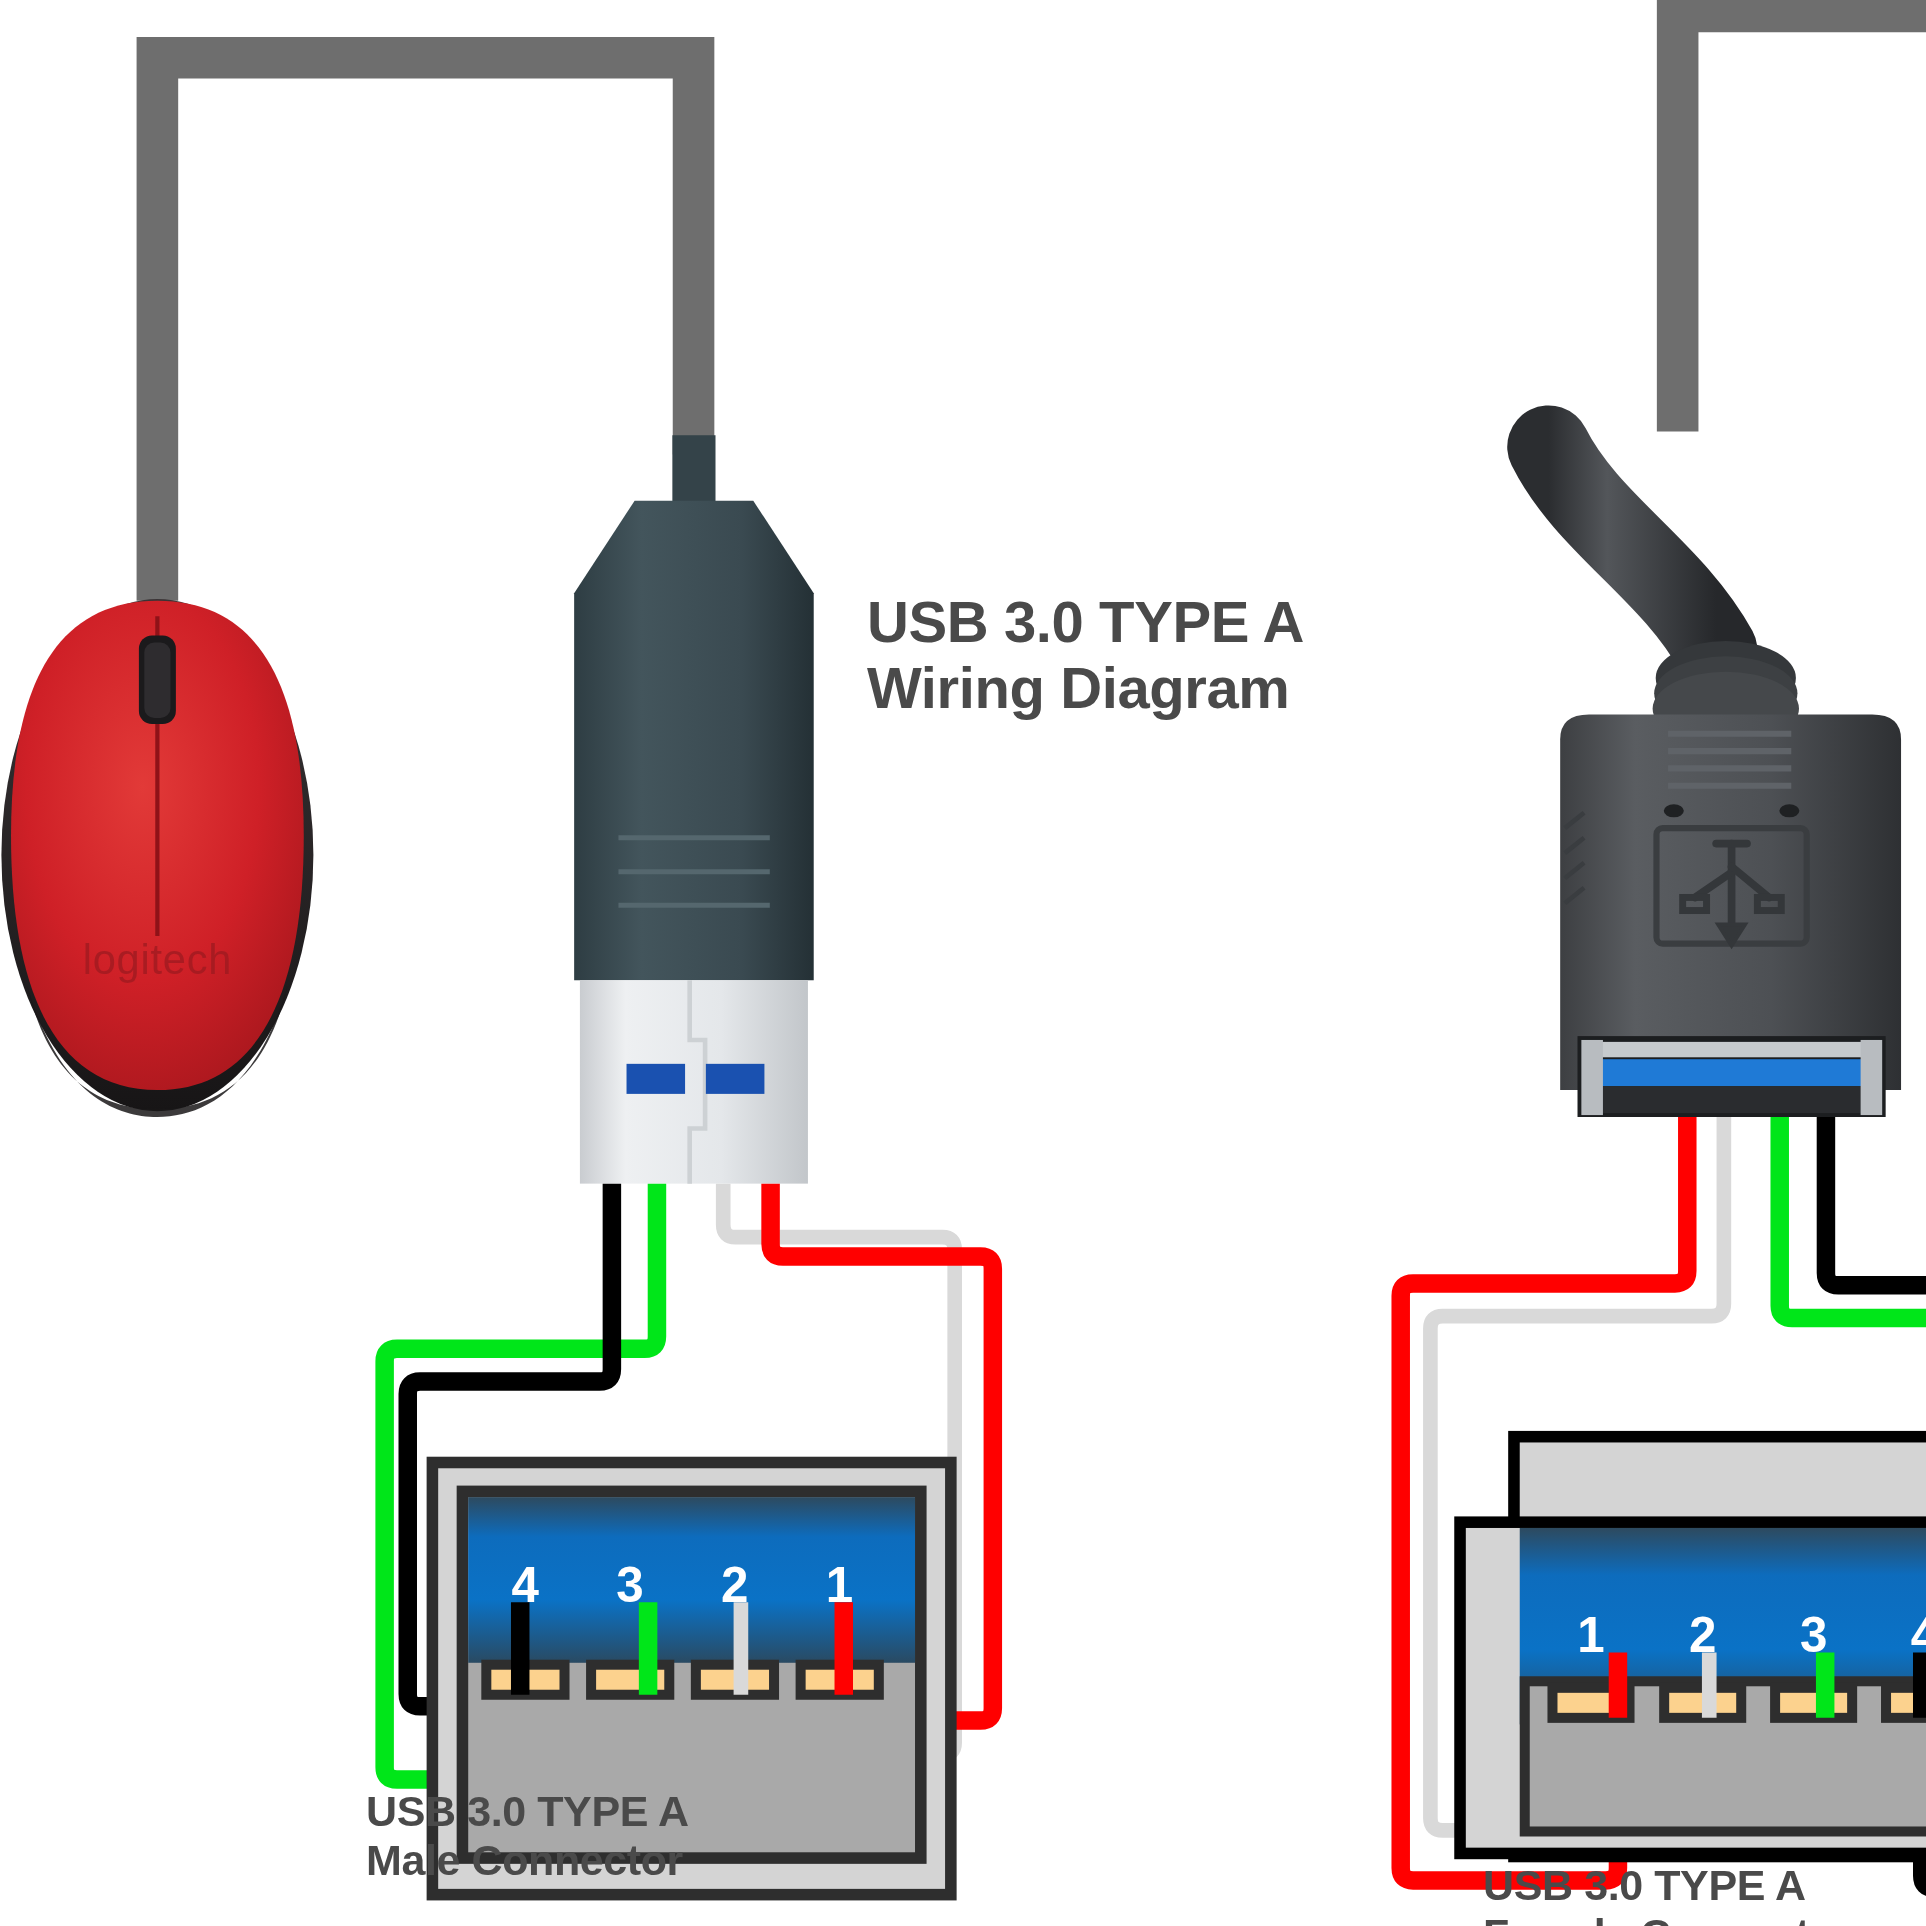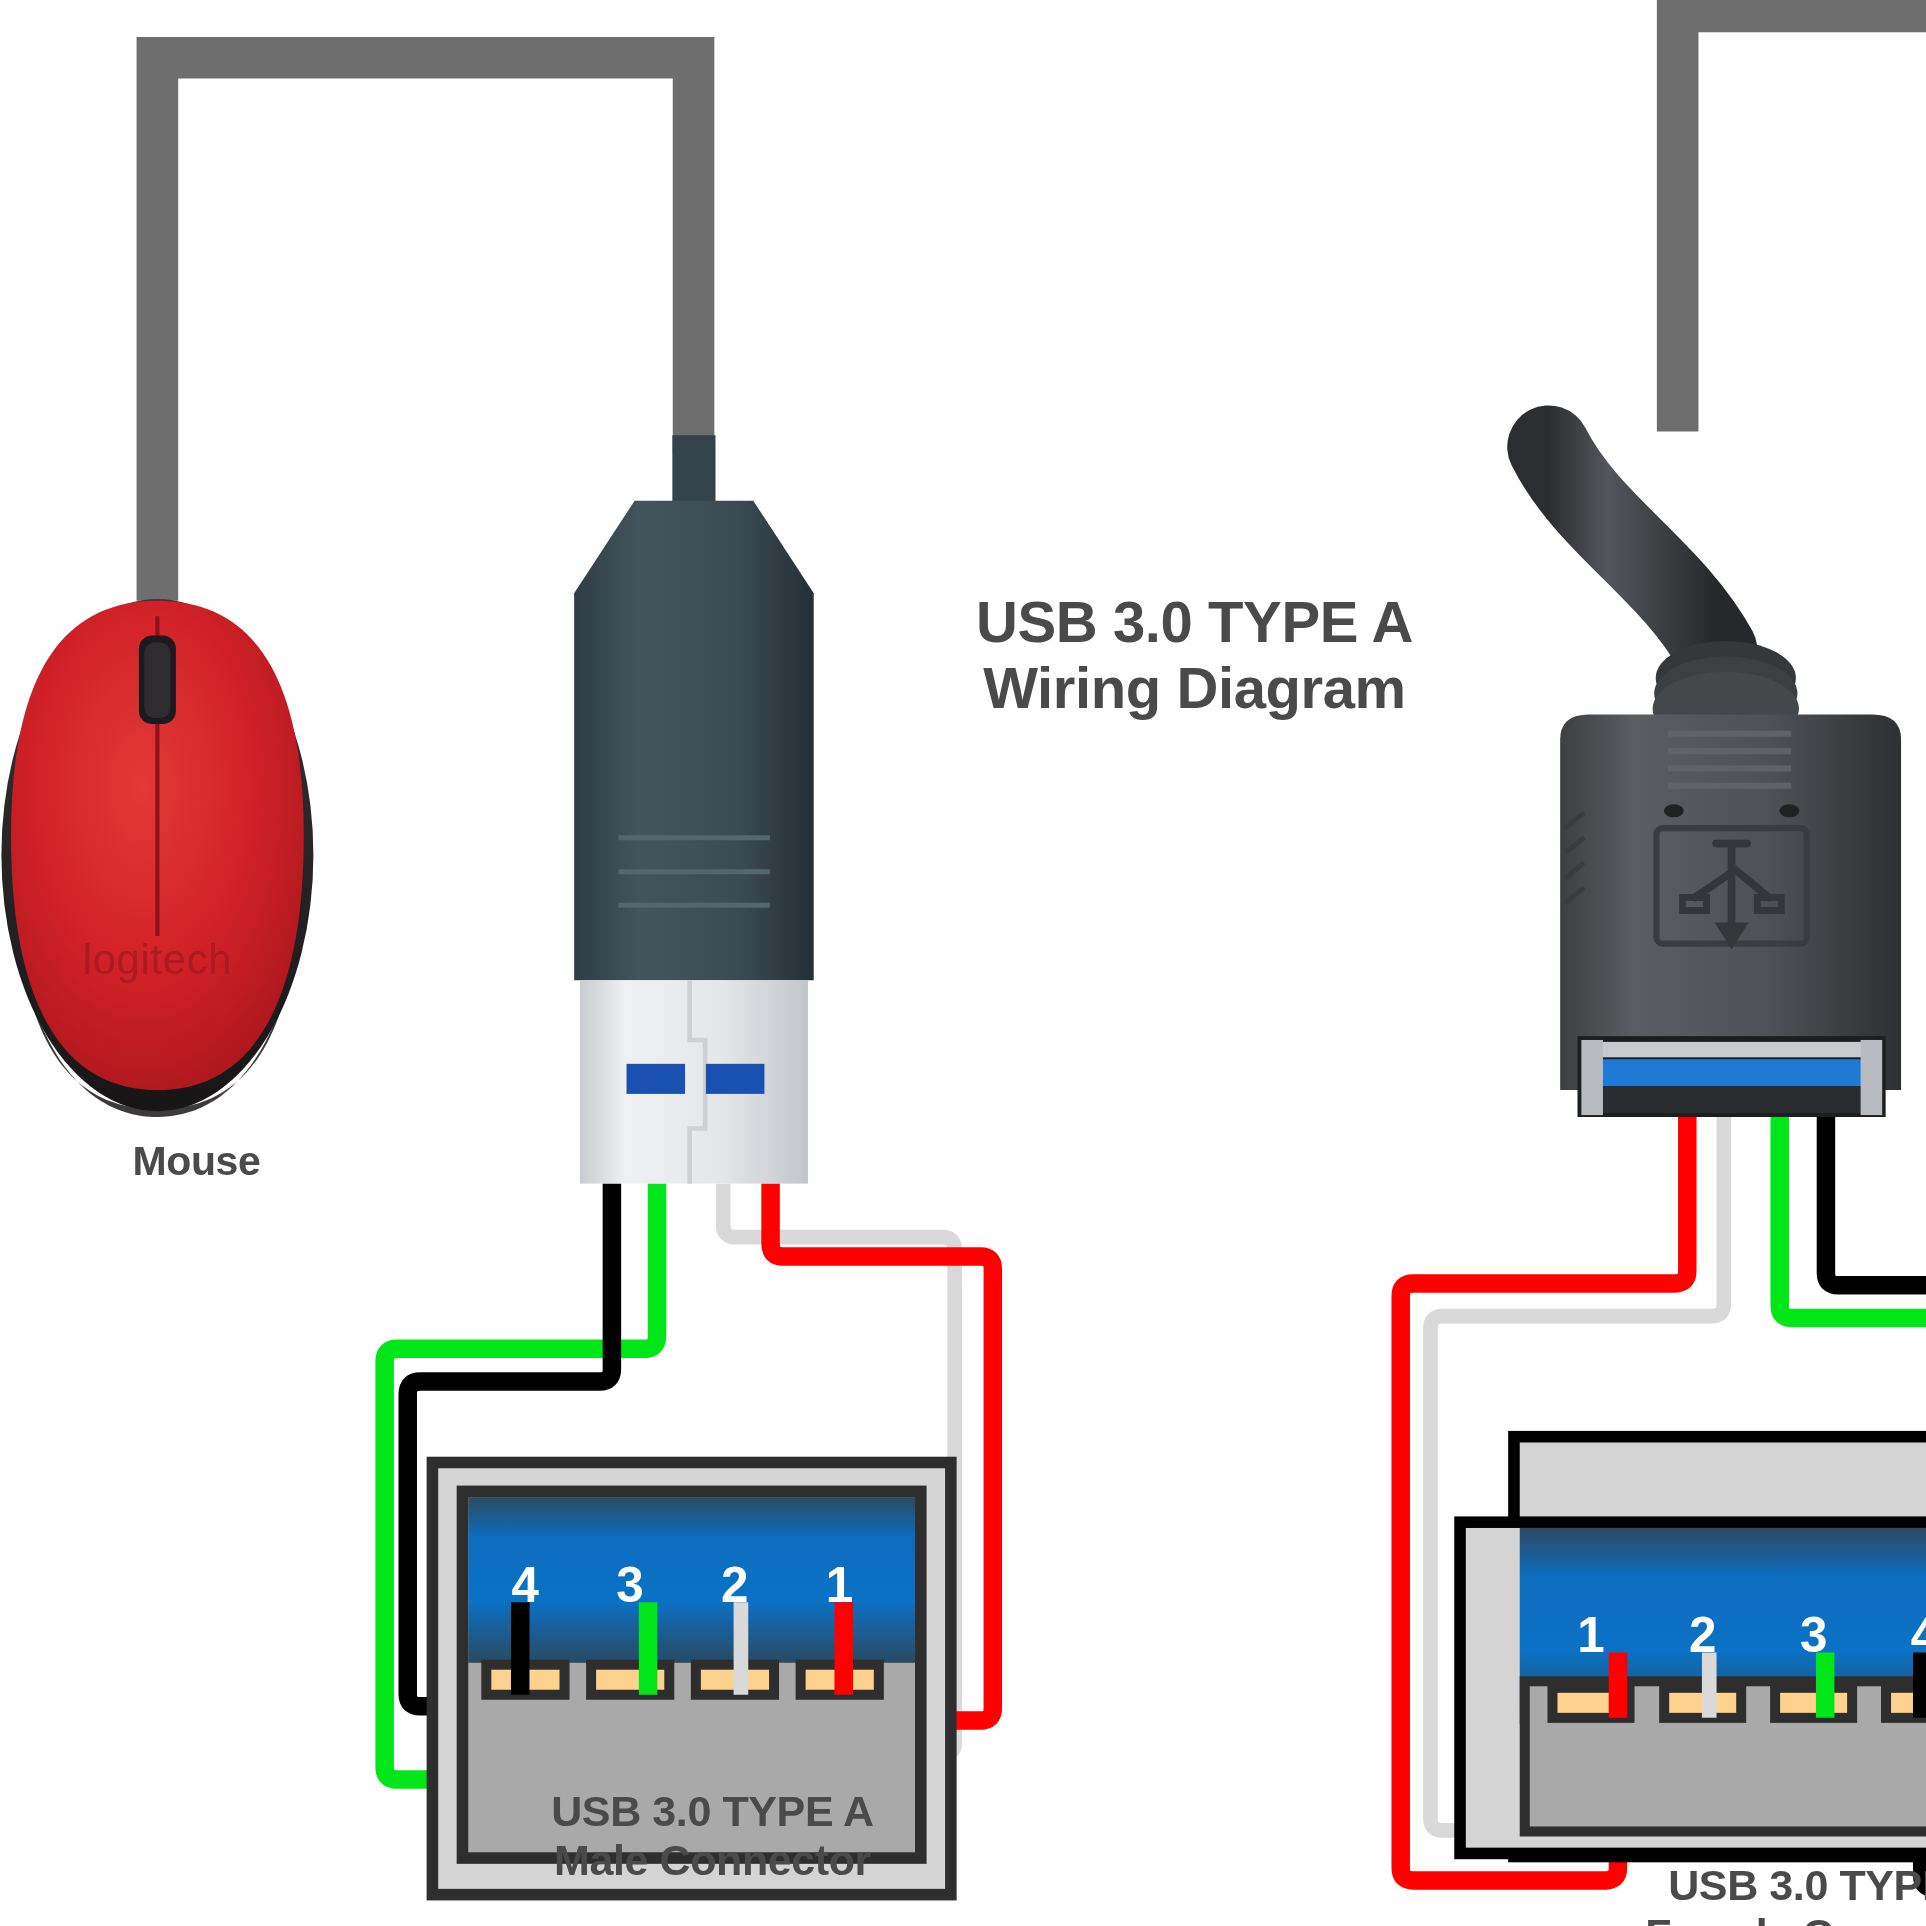--- a/index.html
+++ b/index.html
@@ -5,21 +5,21 @@
 <style>
   html,body{margin:0;padding:0;background:#fff;}
   body{
     font-family:"Liberation Sans", sans-serif;
     width:2870px;height:1974px;position:relative;overflow:hidden;
   }
   #stage{position:absolute;left:0;top:0;width:2870px;height:1974px;}
   svg.layer{position:absolute;left:0;top:0;width:2870px;height:1974px;overflow:visible;}
 
   .cap{
-    position:absolute;text-align:center;
+    position:absolute;text-align:left;
     color:#4a4a4a;font-weight:bold;
     font-family:"Liberation Sans", sans-serif;
     line-height:1.14;letter-spacing:-0.4px;
     white-space:pre-line;
   }
   #title-block{font-size:58px;left:867px;top:589px;width:655px;}
   #mouse-caption{font-size:41px;left:23px;top:1138px;width:347px;}
   #male-caption{font-size:43px;left:366px;top:1787px;width:693px;}
   #female-caption{font-size:43px;left:1483px;top:1861px;width:693px;}
 </style>
@@ -286,21 +286,20 @@
   <svg class="layer" viewBox="0 0 7450 5125">
     <path d="M 4200 4460 L 4200 4290" stroke="#ff0000" stroke-width="48" fill="none"></path>
     <path d="M 4437 4460 L 4437 4290" stroke="#d9d9d9" stroke-width="38" fill="none"></path>
     <path d="M 4738 4460 L 4738 4290" stroke="#00e619" stroke-width="48" fill="none"></path>
     <path d="M 4990 4460 L 4990 4290" stroke="#000000" stroke-width="48" fill="none"></path>
   </svg>
 
   <div class="cap" id="title-block">USB 3.0 TYPE A
 Wiring Diagram</div>
 
-  <div class="cap" id="mouse-caption">Mouse</div>
 
   <div class="cap" id="male-caption">USB 3.0 TYPE A
 Male Connector</div>
 
   <div class="cap" id="female-caption">USB 3.0 TYPE A
 Female Connector</div>
 
 </div>
 
 

